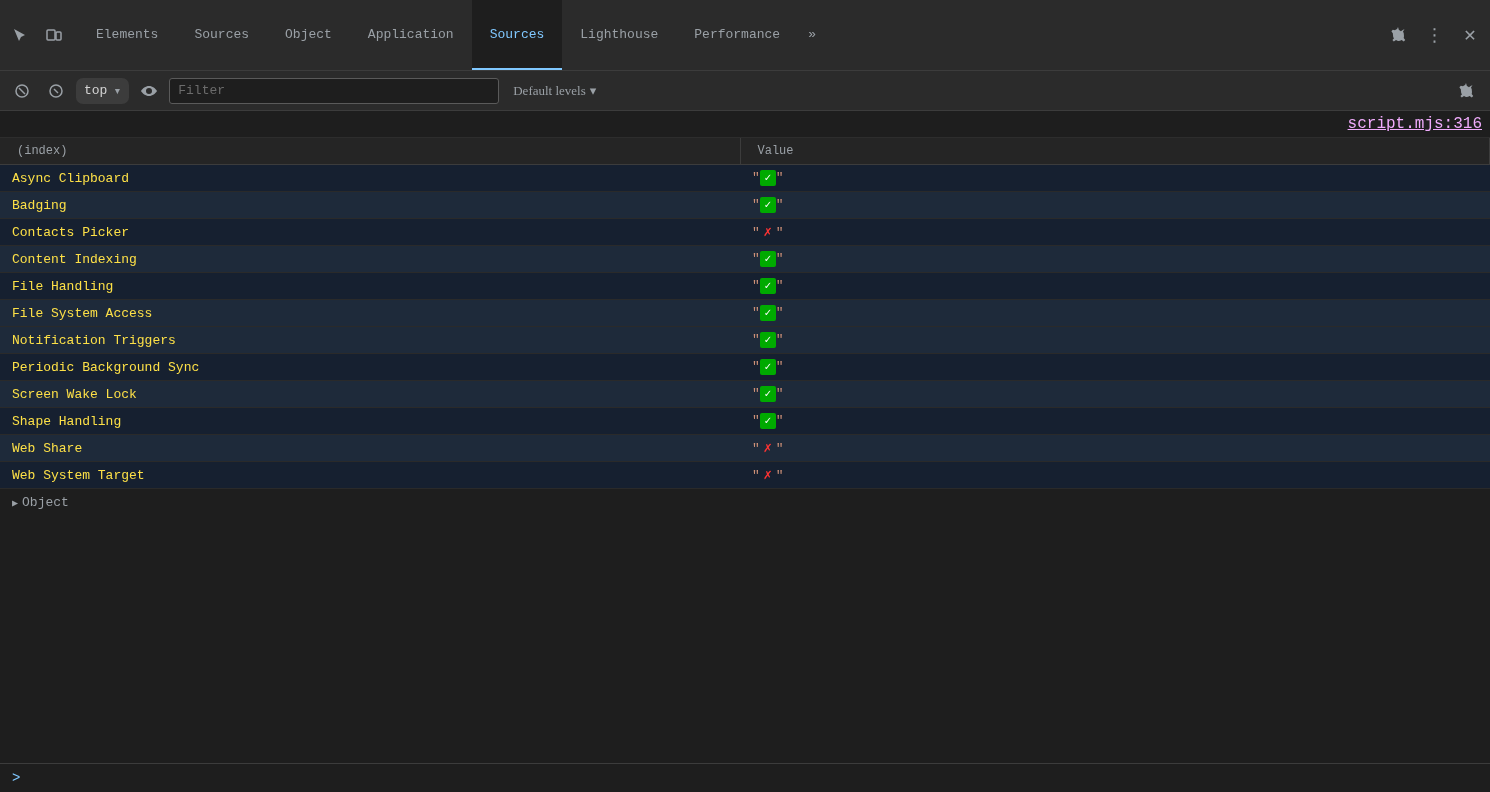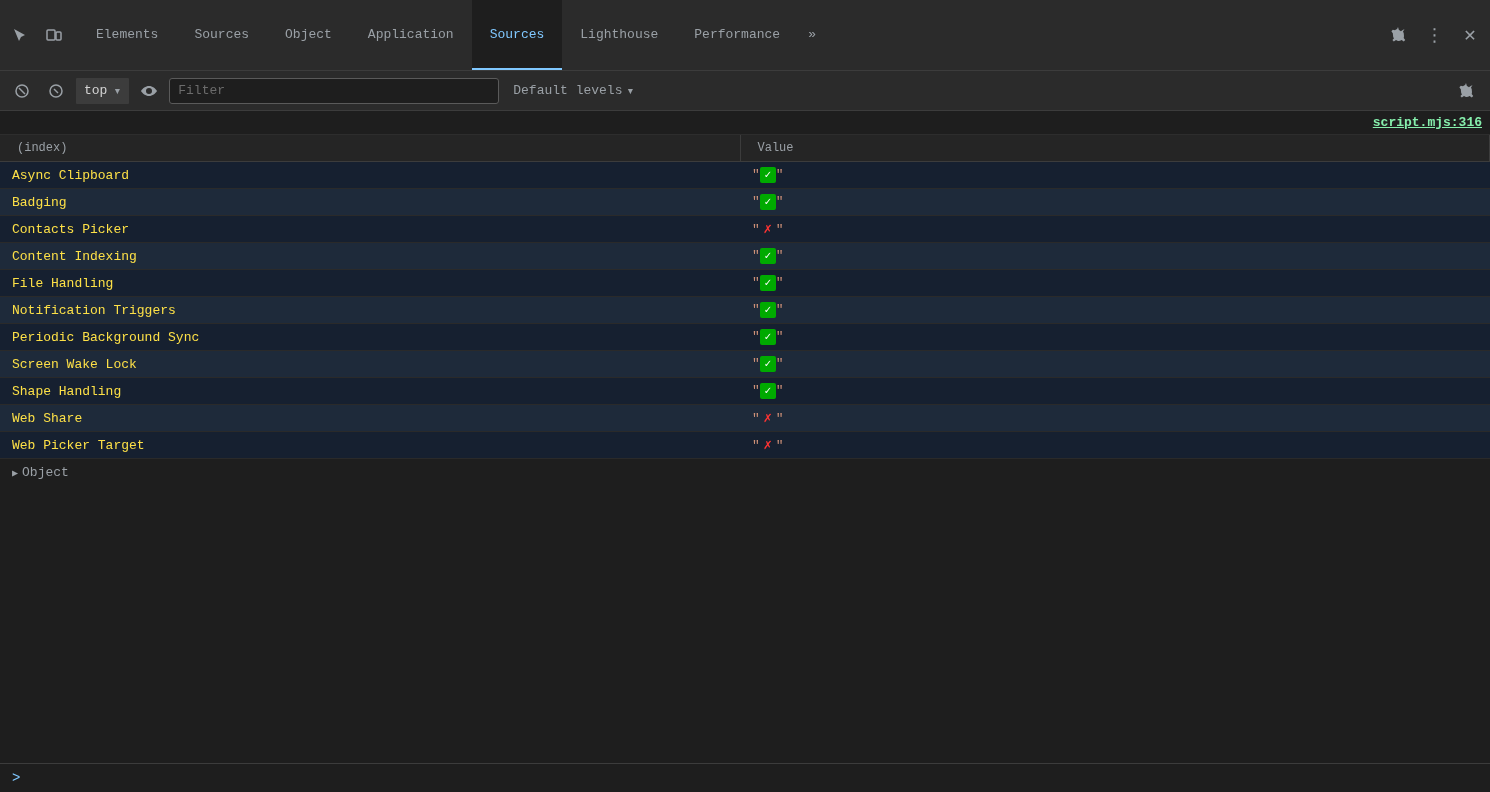--- a/index.html
+++ b/index.html
@@ -95,21 +95,21 @@
       color: #9aa0a6;
       font-size: 14px;
       background: transparent;
       border: none;
     }
     .context-select {
       display: flex;
       align-items: center;
       background: #3c3c3c;
       border: none;
-      border-radius: 1px;
+      border-radius: 7px;
       padding: 3px 8px;
       color: #d4d4d4;
       cursor: pointer;
       gap: 6px;
       height: 26px;
       font-family: inherit;
       font-size: 13px;
     }
     .filter-input {
       flex: 1;
@@ -125,41 +125,40 @@
     }
     .filter-input::placeholder { color: #6b6b6b; }
     .levels-btn {
       display: flex;
       align-items: flex-start;
       gap: 4px;
       background: transparent;
       border: none;
       color: #9aa0a6;
       cursor: pointer;
-      font-family: Liberation Mono, monospace;
+      font-family: Liberation Serif, serif;
       font-size: 13px;
       padding: 3px 8px;
     }
     .toolbar-spacer { flex: 1; }
 
     
     .script-link-bar {
       display: flex;
       justify-content: flex-end;
       padding: 4px 8px;
       background: #1e1e1e;
       border-bottom: 1px solid #2d2d2d;
       flex-shrink: 0;
     }
     .script-link {
-      color: #86efac;
+      color: #f0abfc;
       text-decoration: underline;
       cursor: pointer;
-      font-size: 13px;
-      font-weight: bold;
+      font-size: 16px;
     }
 
     
     .console-output {
       flex: 1;
       overflow-y: auto;
       background: #1e1e1e;
     }
     .data-table {
       width: 100%;
@@ -380,41 +379,45 @@
         </tr>
         <tr class="row-even">
           <td class="row-index">Content Indexing</td>
           <td class="row-value">"<i class="icon-check">✓</i>"</td>
         </tr>
         <tr class="row-odd">
           <td class="row-index">File Handling</td>
           <td class="row-value">"<i class="icon-check">✓</i>"</td>
         </tr>
         <tr class="row-even">
+          <td class="row-index">File System Access</td>
+          <td class="row-value">"<i class="icon-check">✓</i>"</td>
+        </tr>
+        <tr class="row-even">
           <td class="row-index">Notification Triggers</td>
           <td class="row-value">"<i class="icon-check">✓</i>"</td>
         </tr>
         <tr class="row-odd">
           <td class="row-index">Periodic Background Sync</td>
           <td class="row-value">"<i class="icon-check">✓</i>"</td>
         </tr>
         <tr class="row-even">
           <td class="row-index">Screen Wake Lock</td>
           <td class="row-value">"<i class="icon-check">✓</i>"</td>
         </tr>
         <tr class="row-odd">
           <td class="row-index">Shape Handling</td>
           <td class="row-value">"<i class="icon-check">✓</i>"</td>
         </tr>
         <tr class="row-even">
           <td class="row-index">Web Share</td>
           <td class="row-value">"<i class="icon-cross">✗</i>"</td>
         </tr>
         <tr class="row-odd">
-          <td class="row-index">Web Picker Target</td>
+          <td class="row-index">Web System Target</td>
           <td class="row-value">"<i class="icon-cross">✗</i>"</td>
         </tr>
       </tbody>
   </table>
 
   <div class="object-row">
     <span class="triangle">▶</span>
     <span>Object</span>
   </div>
 </div>

